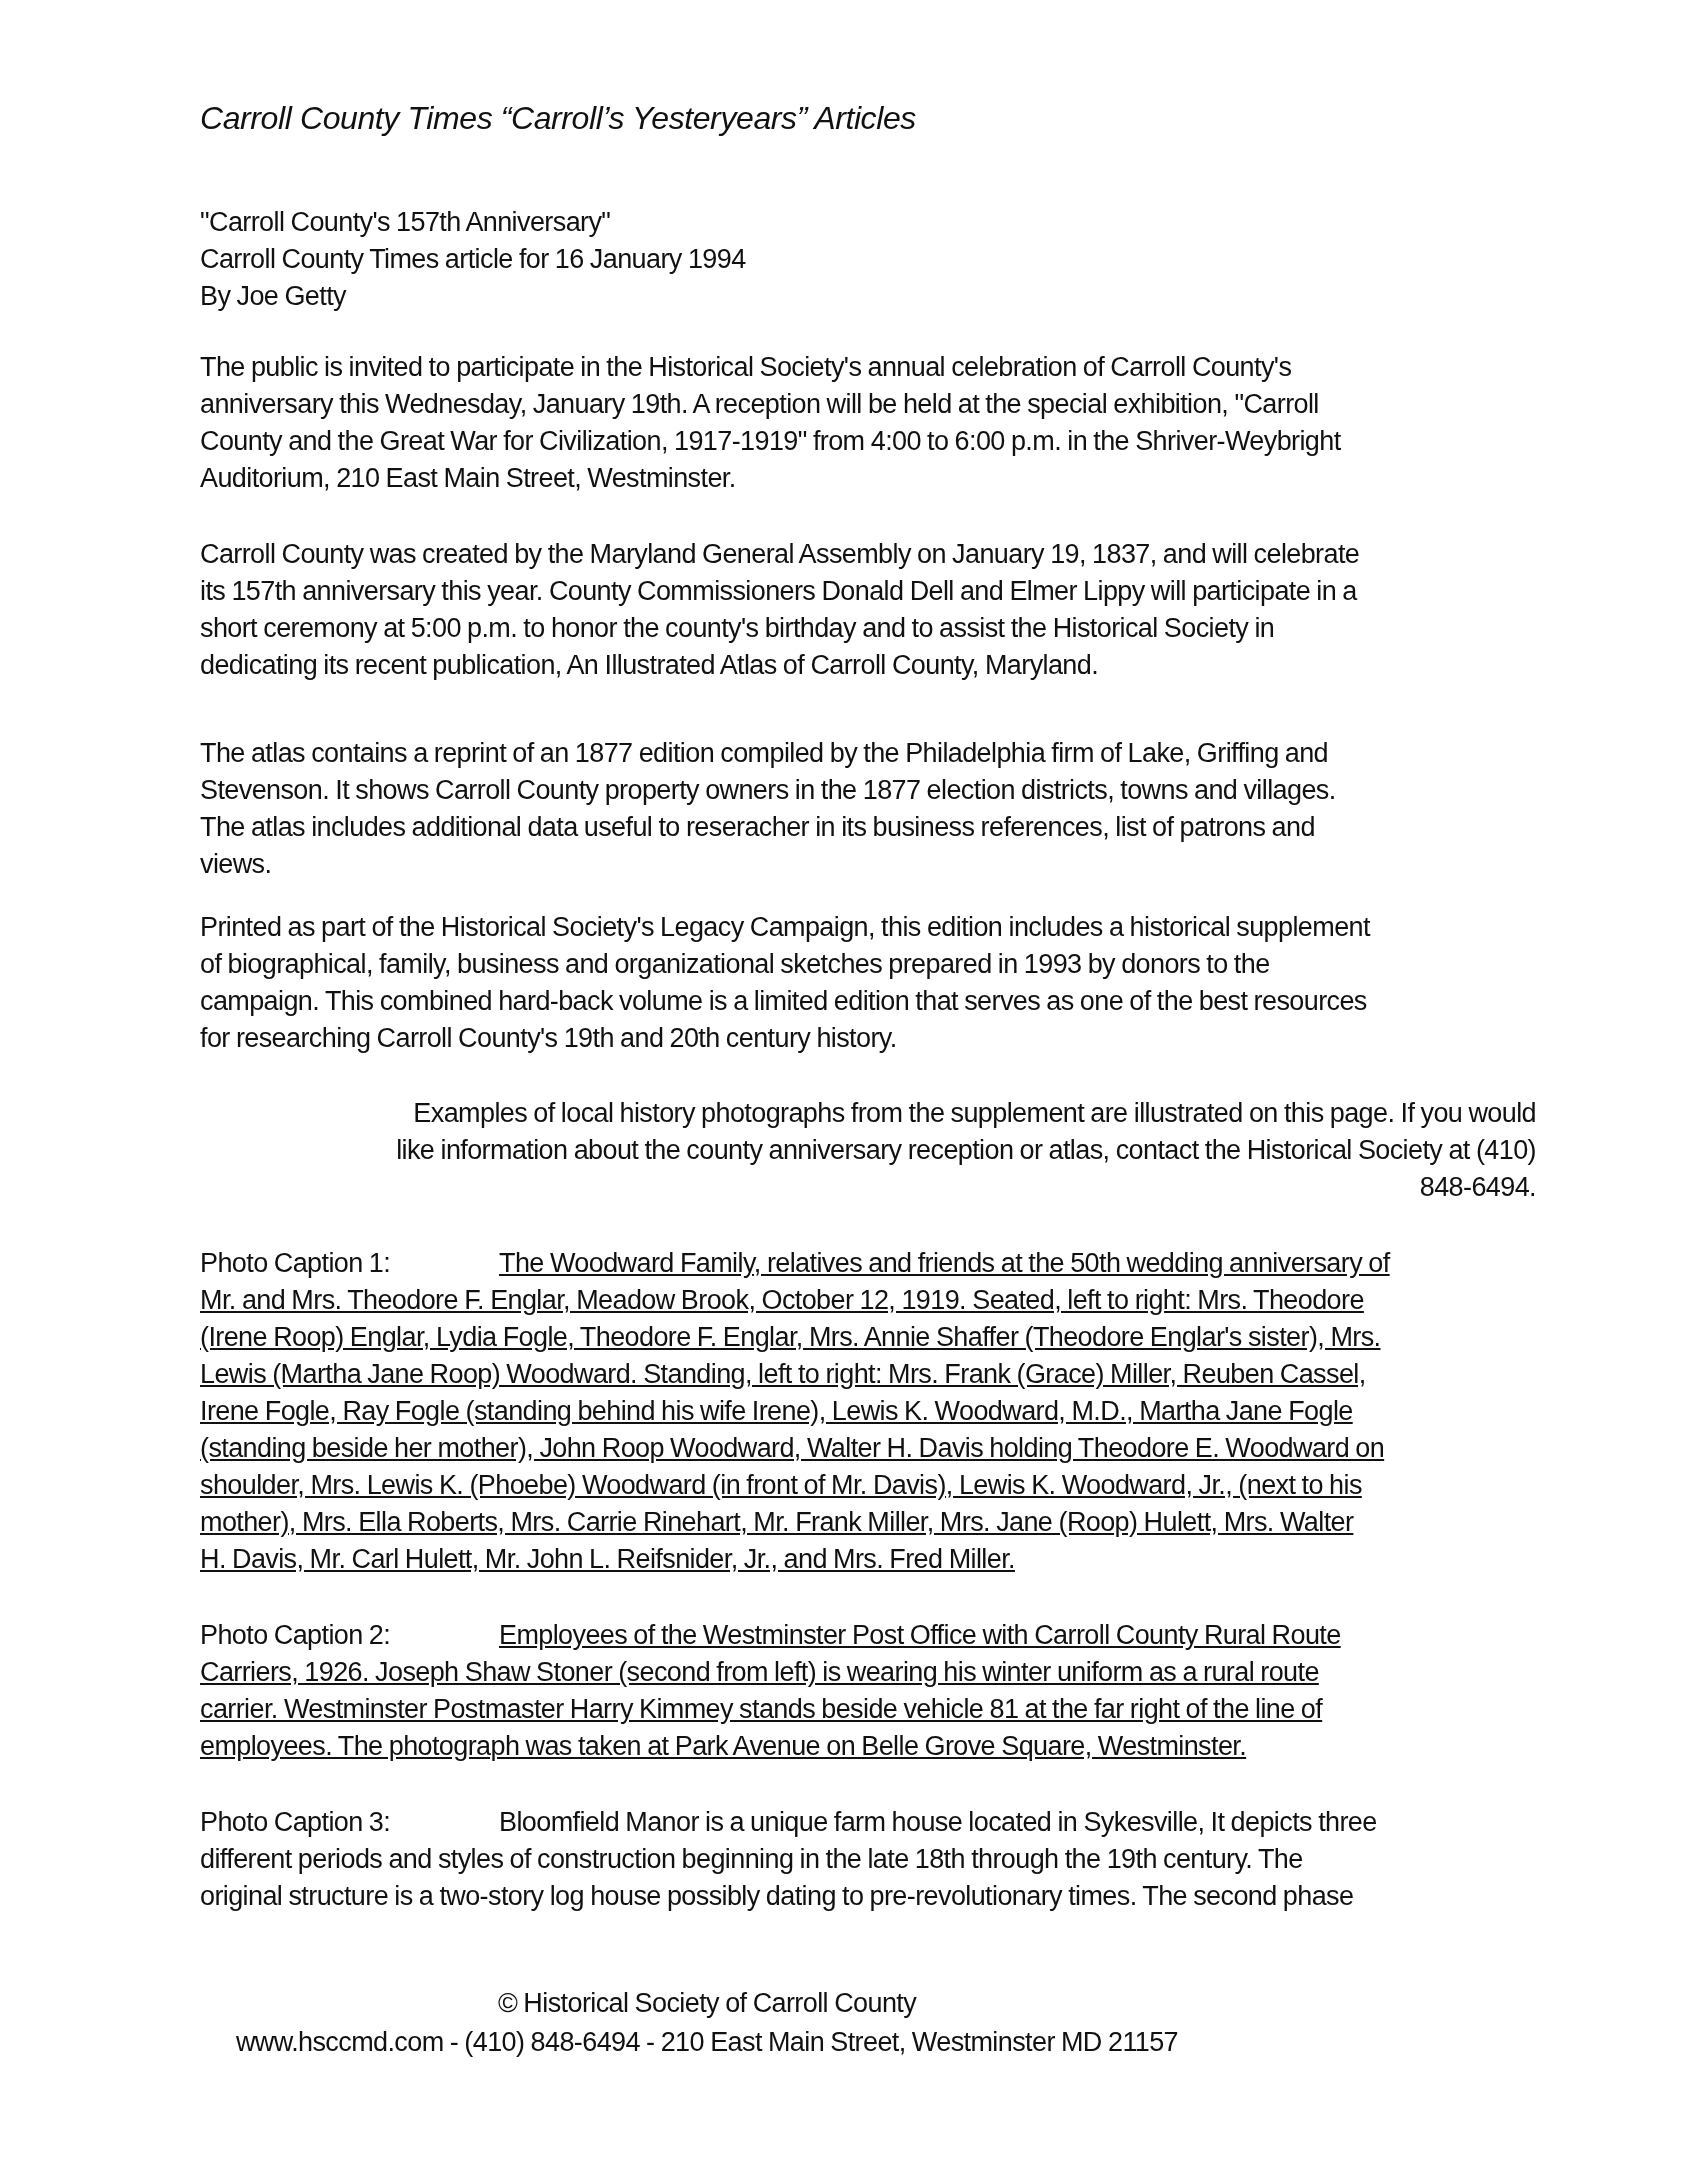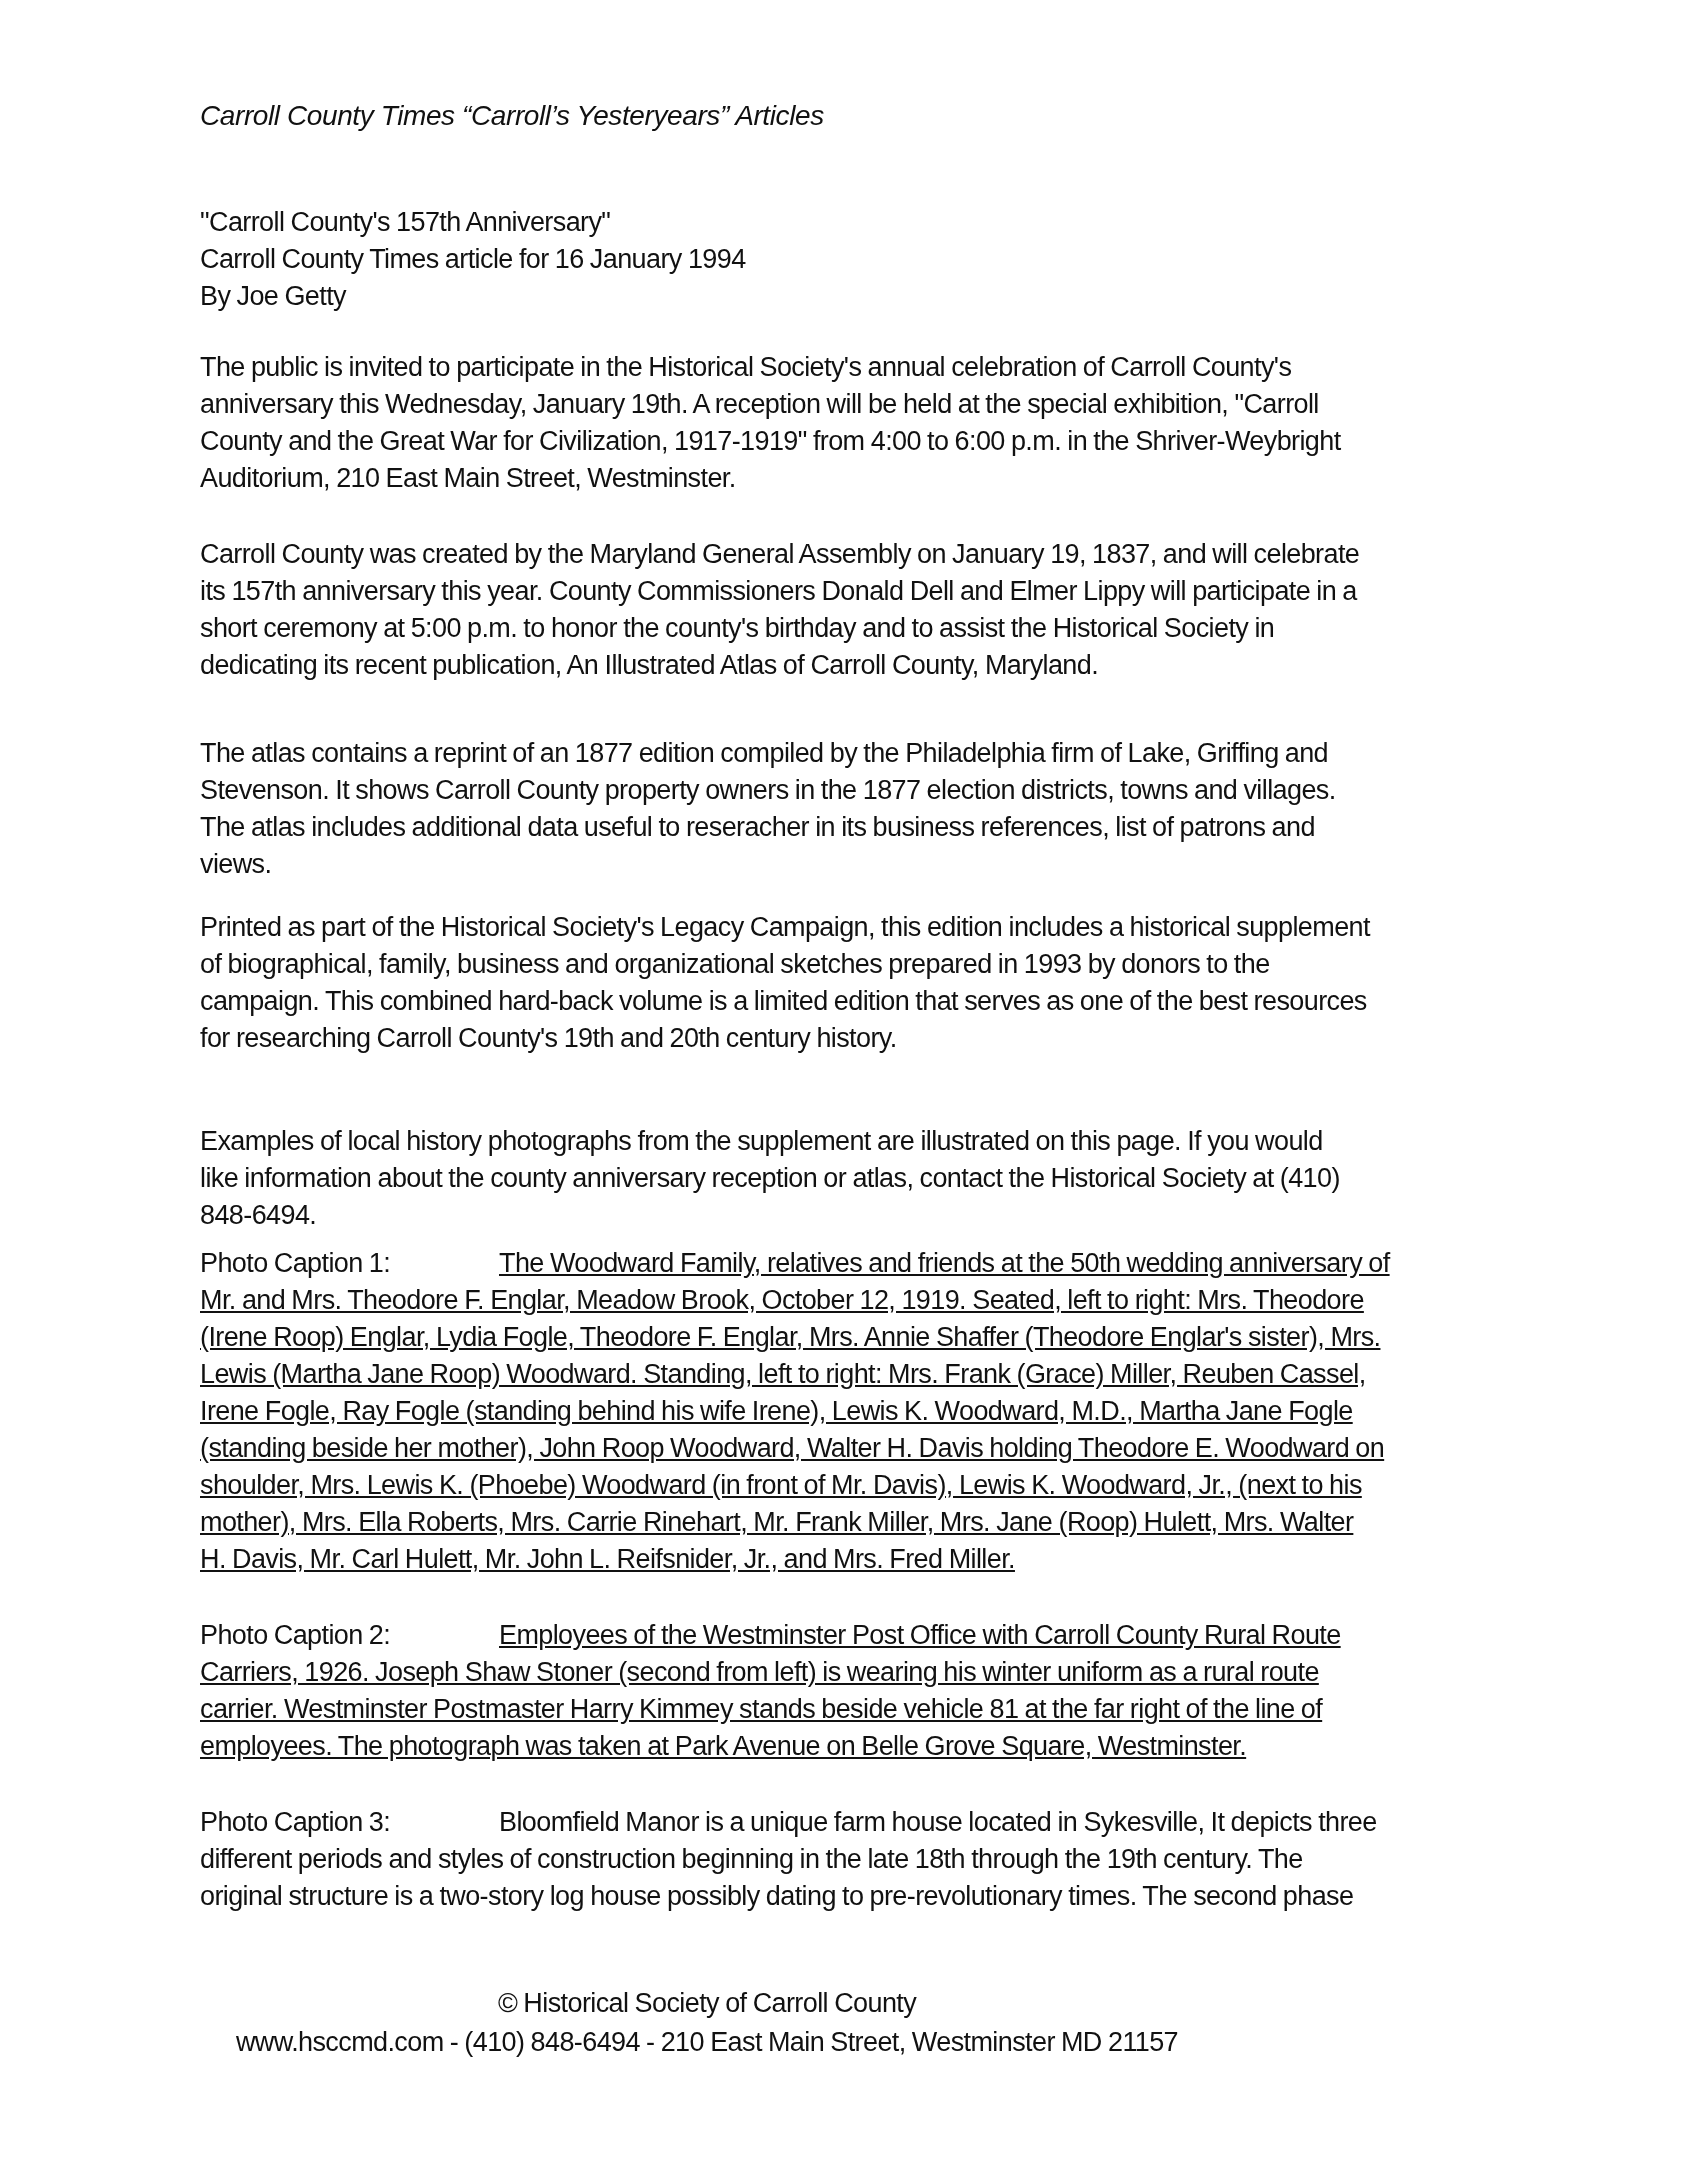--- a/index.html
+++ b/index.html
@@ -2,21 +2,21 @@
 <html style="font-size:11.2px"><head>
 <meta charset="utf-8">
 <style>
   html, body { margin: 0; padding: 0; background: #ffffff; }
   body {
     width: 1687px; height: 2183px; position: relative; overflow: hidden;
     font-family: "Liberation Sans", sans-serif; color: #111111;
   }
   .page-title {
     position: absolute; left: 200px; top: 100px;
-    font-size: 28px; font-style: italic; letter-spacing: -0.4px;
+    font-size: 32px; font-style: italic; letter-spacing: -0.4px;
     white-space: nowrap; margin: 0; font-weight: normal;
   }
   .block { position: absolute; left: 200px; width: 1336px; }
   .line {
     font-size: 27px; line-height: 37px; height: 37px;
     white-space: nowrap; letter-spacing: -0.6px; word-spacing: -0.7px;
   }
   .caption-label { display: inline-block; width: 299px; }
   .footer {
     position: absolute; left: 0; width: 1414px; text-align: center;
@@ -55,21 +55,21 @@
   <div class="line">views.</div>
 </div>
 
 <div class="block" style="top:909px;">
   <div class="line">Printed as part of the Historical Society's Legacy Campaign, this edition includes a historical supplement</div>
   <div class="line">of biographical, family, business and organizational sketches prepared in 1993 by donors to the</div>
   <div class="line">campaign. This combined hard-back volume is a limited edition that serves as one of the best resources</div>
   <div class="line">for researching Carroll County's 19th and 20th century history.</div>
 </div>
 
-<div class="block" style="top:1123px;">
+<div class="block" style="top:1095px;text-align:right;">
   <div class="line">Examples of local history photographs from the supplement are illustrated on this page. If you would</div>
   <div class="line">like information about the county anniversary reception or atlas, contact the Historical Society at  (410)</div>
   <div class="line">848-6494.</div>
 </div>
 
 <div class="block" style="top:1245px;text-decoration:underline;">
   <div class="line">
     <span class="caption-label">Photo Caption 1:</span><span>The Woodward Family, relatives and friends at the 50th wedding anniversary of</span>
   </div>
   <div class="line">Mr. and Mrs. Theodore F. Englar, Meadow Brook, October 12, 1919. Seated, left to right: Mrs. Theodore</div>

